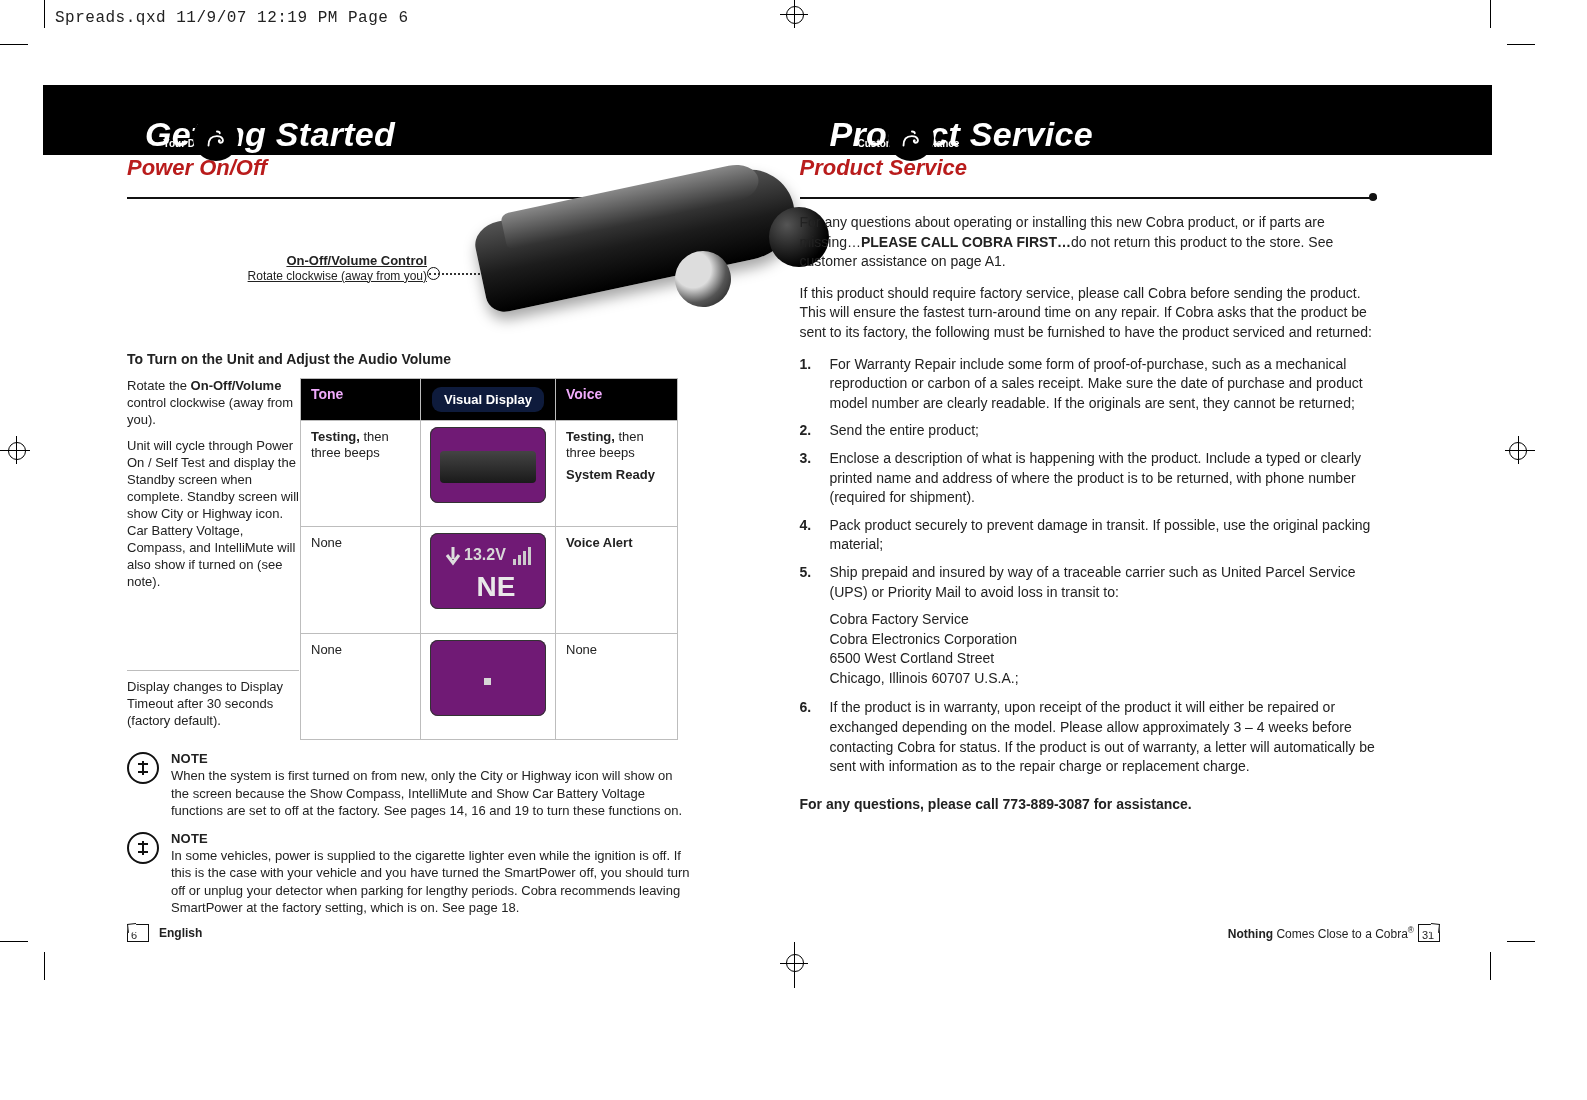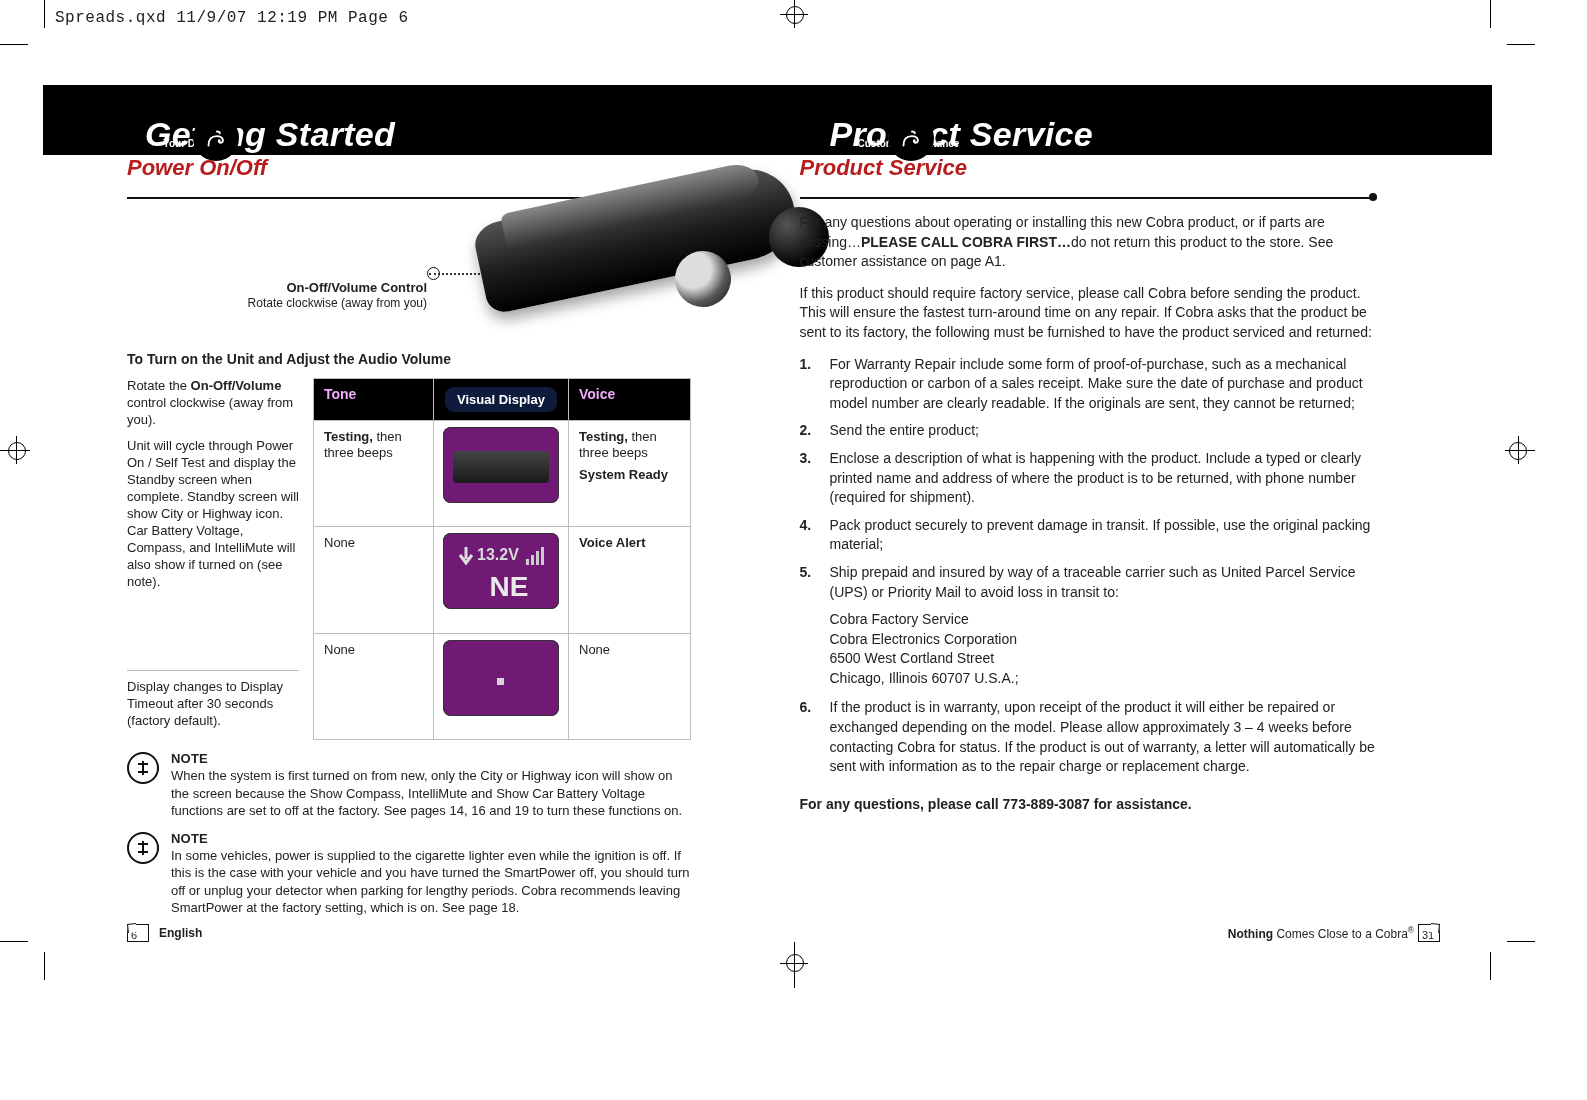--- a/index.html
+++ b/index.html
@@ -25,26 +25,26 @@
   .page-right .band-tag{left:90px;bottom:6px;}
   .band-logo{position:absolute;left:150px;bottom:-6px;width:42px;height:42px;background:#000;border-radius:50%;border:2px solid #000;display:flex;align-items:center;justify-content:center;}
   .page-right .band-logo{left:120px;}
   .band-logo svg{width:30px;height:30px;}
   .after-band{margin-top:100px;}
   .sec-head{color:#b91c1c;font:italic 800 22px/1 Arial;padding-bottom:18px;}
   .sec-rule{height:2px;background:#111;position:relative;margin-bottom:14px;}
   .sec-rule .dot{position:absolute;right:0;top:-4px;width:8px;height:8px;border-radius:50%;background:#111;}
   .subhead{font:bold 14px/1.2 Arial;margin:0 0 10px;}
   .body,p,li,td,div.txt{font:14px/1.35 Arial;}
-  .leftcol{display:flex;gap:14px;}
+  .leftcol{display:flex;gap:1px;}
   .procedure{width:172px;font:13px/1.3 Arial;color:#222;}
   .procedure p{font:13px/1.3 Arial;margin:0 0 10px;}
   
   .hero{position:relative;height:130px;margin:8px 0 8px;}
-  .hero-label{position:absolute;left:30px;top:67px;text-align:right;width:270px;}
+  .hero-label{position:absolute;left:30px;top:40px;text-align:right;width:270px;text-decoration:underline;}
   .hero-label .b{font:bold 13px/1.2 Arial;}
   .hero-label .l{font:12px/1.2 Arial;}
   .dotline{position:absolute;left:302px;top:60px;width:115px;border-top:2px dotted #333;}
   .dot-end{position:absolute;left:300px;top:54px;width:11px;height:11px;border:1px solid #111;border-radius:50%;}
   .device{position:absolute;left:350px;top:-20px;width:330px;height:170px;}
   .device .body{width:320px;height:90px;background:linear-gradient(180deg,#545454,#1c1c1c 55%,#000);border-radius:28px 48px 52px 20px/22px 46px 46px 18px;transform:rotate(-12deg);box-shadow:0 8px 14px rgba(0,0,0,.35);}
   .device .face{position:absolute;left:24px;top:-6px;width:260px;height:36px;background:linear-gradient(180deg,#888,#333);border-radius:14px 44px 40px 12px/12px 30px 30px 10px;transform:rotate(-12deg);}
   .device .dial{position:absolute;left:198px;top:58px;width:56px;height:56px;border-radius:50%;background:radial-gradient(circle at 36% 30%,#ddd 0 34%,#555 62%,#111 100%);transform:rotate(-12deg);}
   .device .cord{position:absolute;right:-22px;top:14px;width:60px;height:60px;border-radius:50%;background:radial-gradient(circle at 30% 30%,#555,#000 72%);}
   .device .arrow svg{position:absolute;left:80px;top:106px;width:140px;}

